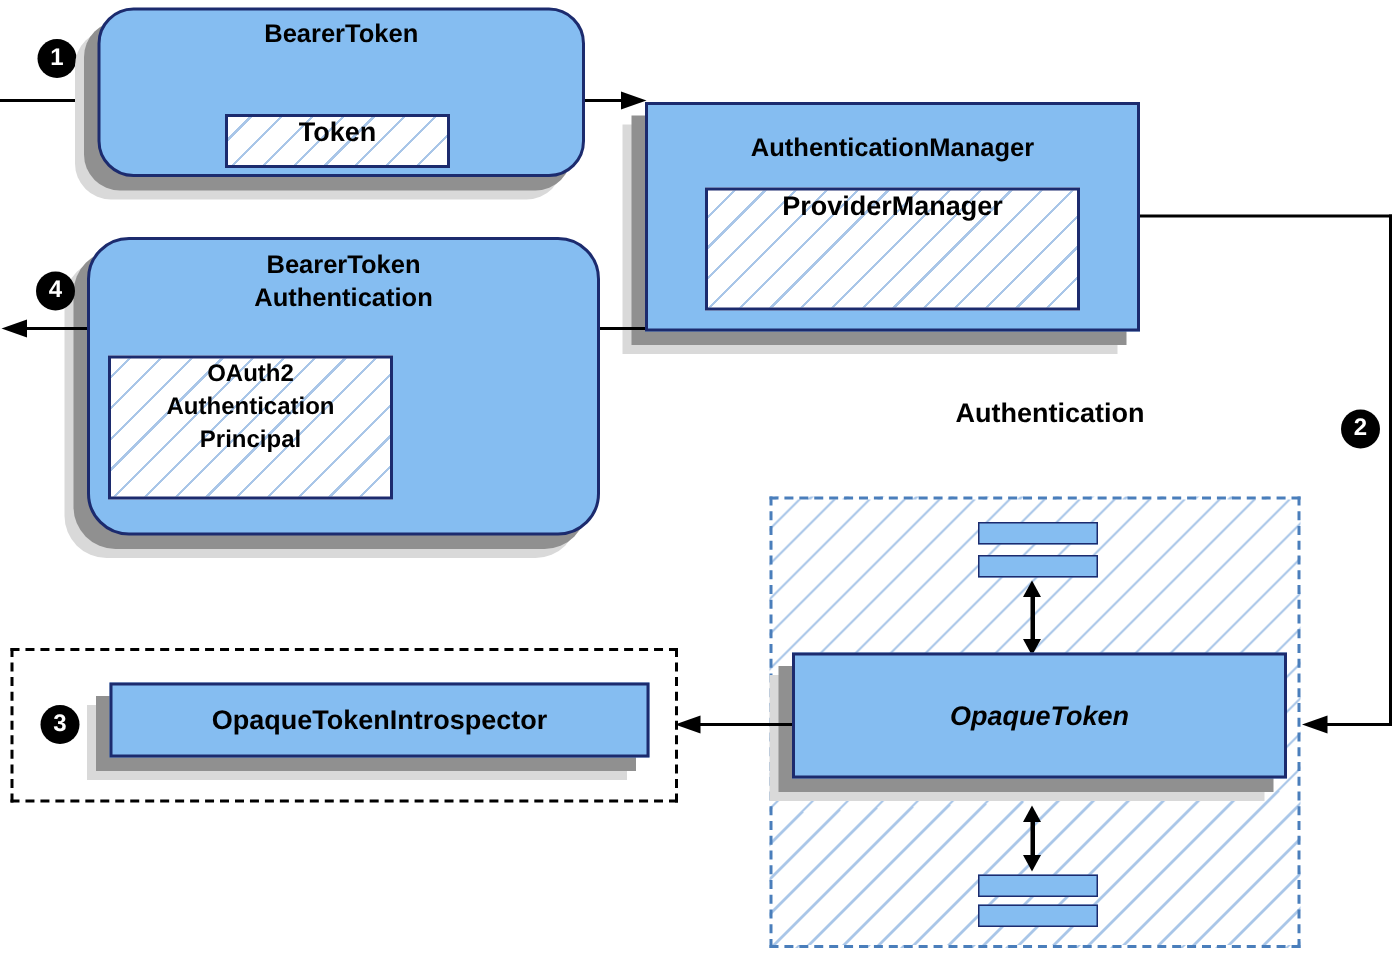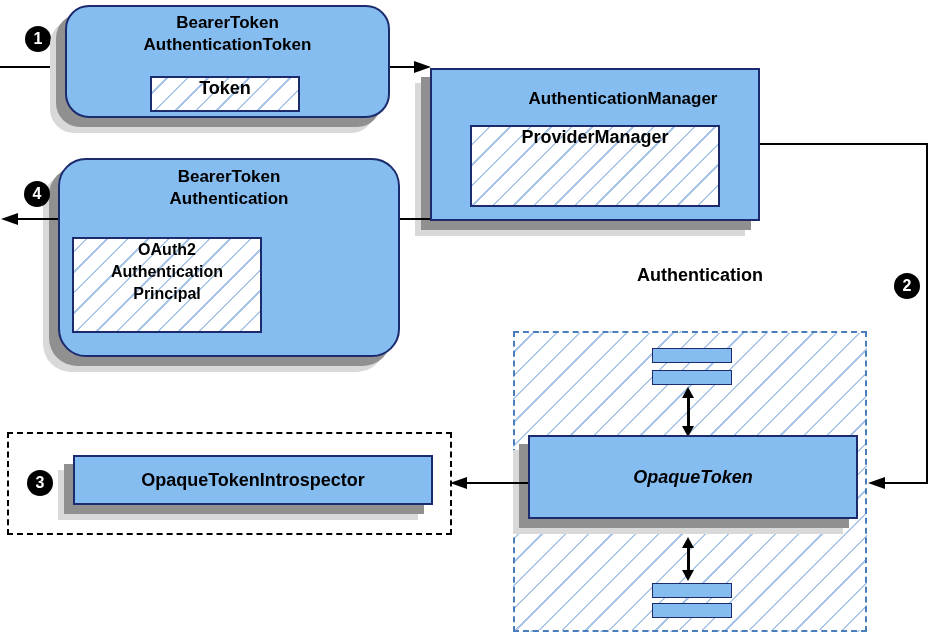--- a/index.html
+++ b/index.html
@@ -51,31 +51,30 @@
 <body>
 
 <div id="canvas">
 
   <div class="line" style="left:0; top:66; left:0px; top:66px; width:66px; height:2px;"></div>
   <div class="badge" style="left:25px; top:26px;">1</div>
 
   <div class="node rounded" style="left:65px; top:5px; width:325px; height:113px;"></div>
   <div class="title" style="left:65px; top:12px; width:325px;">
     <div>BearerToken</div>
-    <div>AuthenticationToken</div>
   </div>
   <div class="hatch-box" style="left:150px; top:76px; width:150px; height:36px; font-size:18px;">
     <div>Token</div>
   </div>
 
   <div class="line" style="left:390px; top:66px; width:26px; height:2px;"></div>
   <div class="tri tri-right" style="left:414px; top:61px;"></div>
 
   <div class="node" style="left:430px; top:68px; width:330px; height:153px;"></div>
-  <div class="title" style="left:430px; top:88px; width:330px;margin-left:28px;">AuthenticationManager</div>
+  <div class="title" style="left:430px; top:88px; width:330px;">AuthenticationManager</div>
   <div class="hatch-box" style="left:470px; top:125px; width:250px; height:82px; font-size:18px;">
     <div>ProviderManager</div>
   </div>
 
   <div class="line" style="left:760px; top:143px; width:168px; height:2px;"></div>
   <div class="line" style="left:926px; top:143px; width:2px; height:341px;"></div>
   <div class="line" style="left:884px; top:482px; width:44px; height:2px;"></div>
   <div class="tri tri-left" style="left:868px; top:477px;"></div>
   <div class="badge" style="left:894px; top:273px;">2</div>
 

